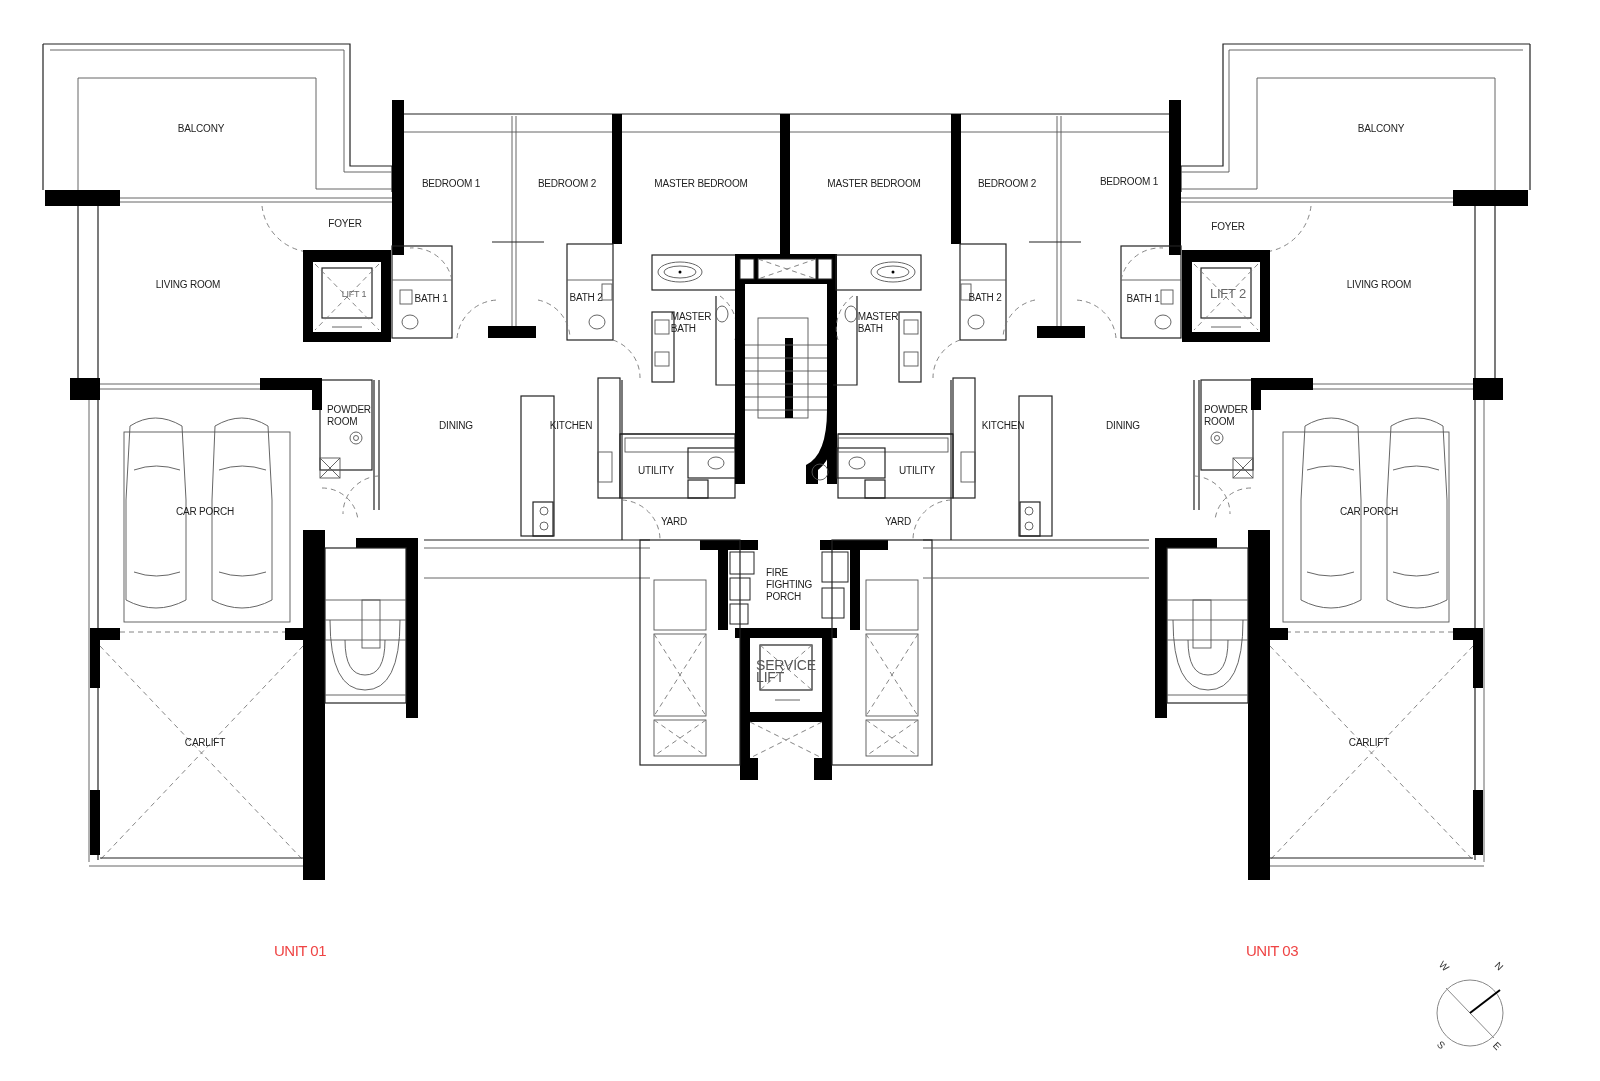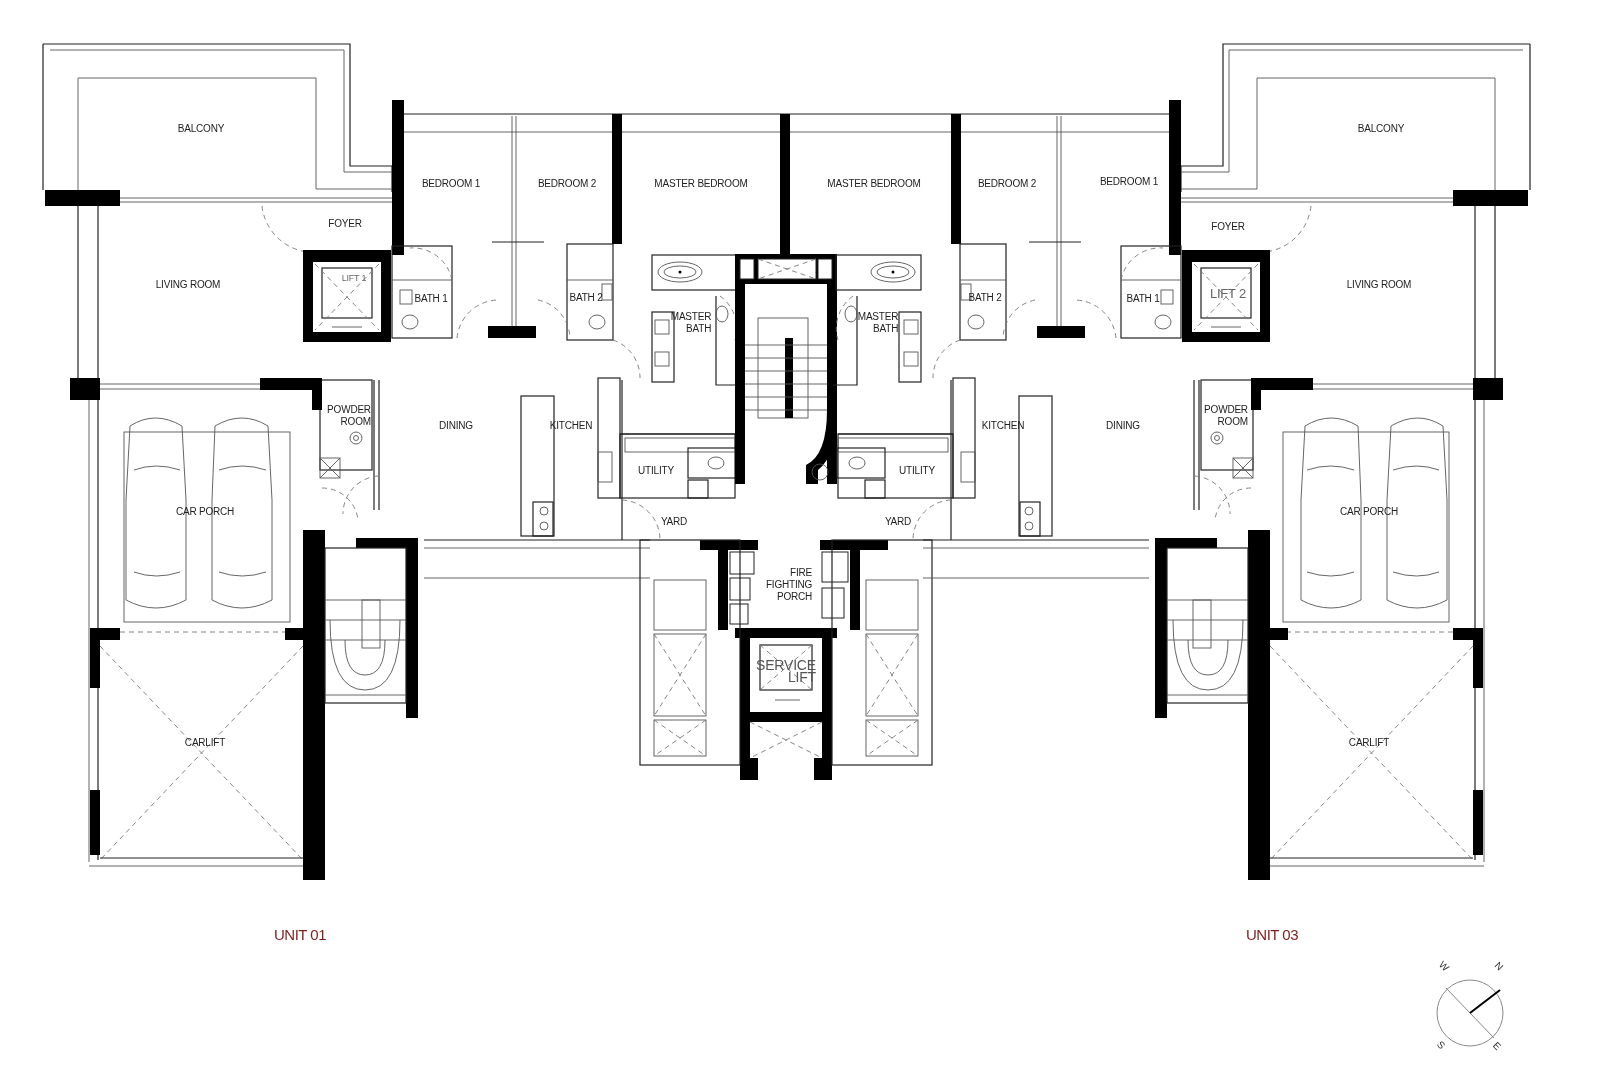--- a/index.html
+++ b/index.html
@@ -3,25 +3,25 @@
 <meta charset="utf-8">
 <style>
   html, body { margin: 0; padding: 0; background: #ffffff; }
   body { width: 1600px; height: 1081px; position: relative; overflow: hidden;
          font-family: "Liberation Sans", sans-serif; }
   #plan { position: absolute; left: 0; top: 0; }
   .wall { fill: #000; }
   .line { fill: none; stroke: #222; stroke-width: 1.2; }
   .thin { fill: none; stroke: #555; stroke-width: 0.9; }
   .dash { fill: none; stroke: #777; stroke-width: 0.9; stroke-dasharray: 5 4; }
-  .lbl { position: absolute; font-size: 10px; color: #222; text-align: right;
+  .lbl { position: absolute; font-size: 10px; color: #222; text-align: left;
          transform: translate(-50%, -50%); white-space: pre-line; line-height: 12px;
          letter-spacing: -0.2px; }
-  .unit-lbl { position: absolute; font-size: 15px; color: #7f1d1d; transform: translate(-50%, -50%);
-              letter-spacing: -0.5px; }
+  .unit-lbl { position: absolute; font-size: 15px; color: #ef4444; transform: translate(-50%, -50%);
+              letter-spacing: -0.5px; margin-top: 16px; }
   .compass-l { position: absolute; font-size: 10px; color: #333; transform: translate(-50%,-50%) rotate(45deg); }
 </style>
 </head>
 <body>
 
 <svg id="plan" width="1600" height="1081" viewBox="0 0 1600 1081">
 
   <g>
 
     <path class="line" d="M43 44 H350 V166 H392 V192 M43 44 V190"></path>
@@ -322,21 +322,21 @@
   <g>
     <circle cx="1470" cy="1013" r="33" fill="none" stroke="#888" stroke-width="1"></circle>
     <line x1="1446" y1="988" x2="1494" y2="1038" stroke="#888" stroke-width="1"></line>
     <line x1="1500" y1="990" x2="1470" y2="1013" stroke="#000" stroke-width="2"></line>
   </g>
 </svg>
 
 <div class="lbl" style="left:201px;top:129px">BALCONY</div>
 <div class="lbl" style="left:345px;top:224px">FOYER</div>
 <div class="lbl" style="left:188px;top:285px">LIVING ROOM</div>
-<div class="lbl" style="left:354px;top:278px;font-size:9px;color:#666">LIFT 1</div>
+<div class="lbl" style="left:354px;top:294px;font-size:9px;color:#666">LIFT 1</div>
 <div class="lbl" style="left:451px;top:184px">BEDROOM 1</div>
 <div class="lbl" style="left:431px;top:299px">BATH 1</div>
 <div class="lbl" style="left:567px;top:184px">BEDROOM 2</div>
 <div class="lbl" style="left:586px;top:298px">BATH 2</div>
 <div class="lbl" style="left:701px;top:184px">MASTER BEDROOM</div>
 <div class="lbl" style="left:691px;top:323px">MASTER
 BATH</div>
 <div class="lbl" style="left:349px;top:416px">POWDER
 ROOM</div>
 <div class="lbl" style="left:456px;top:426px">DINING</div>

